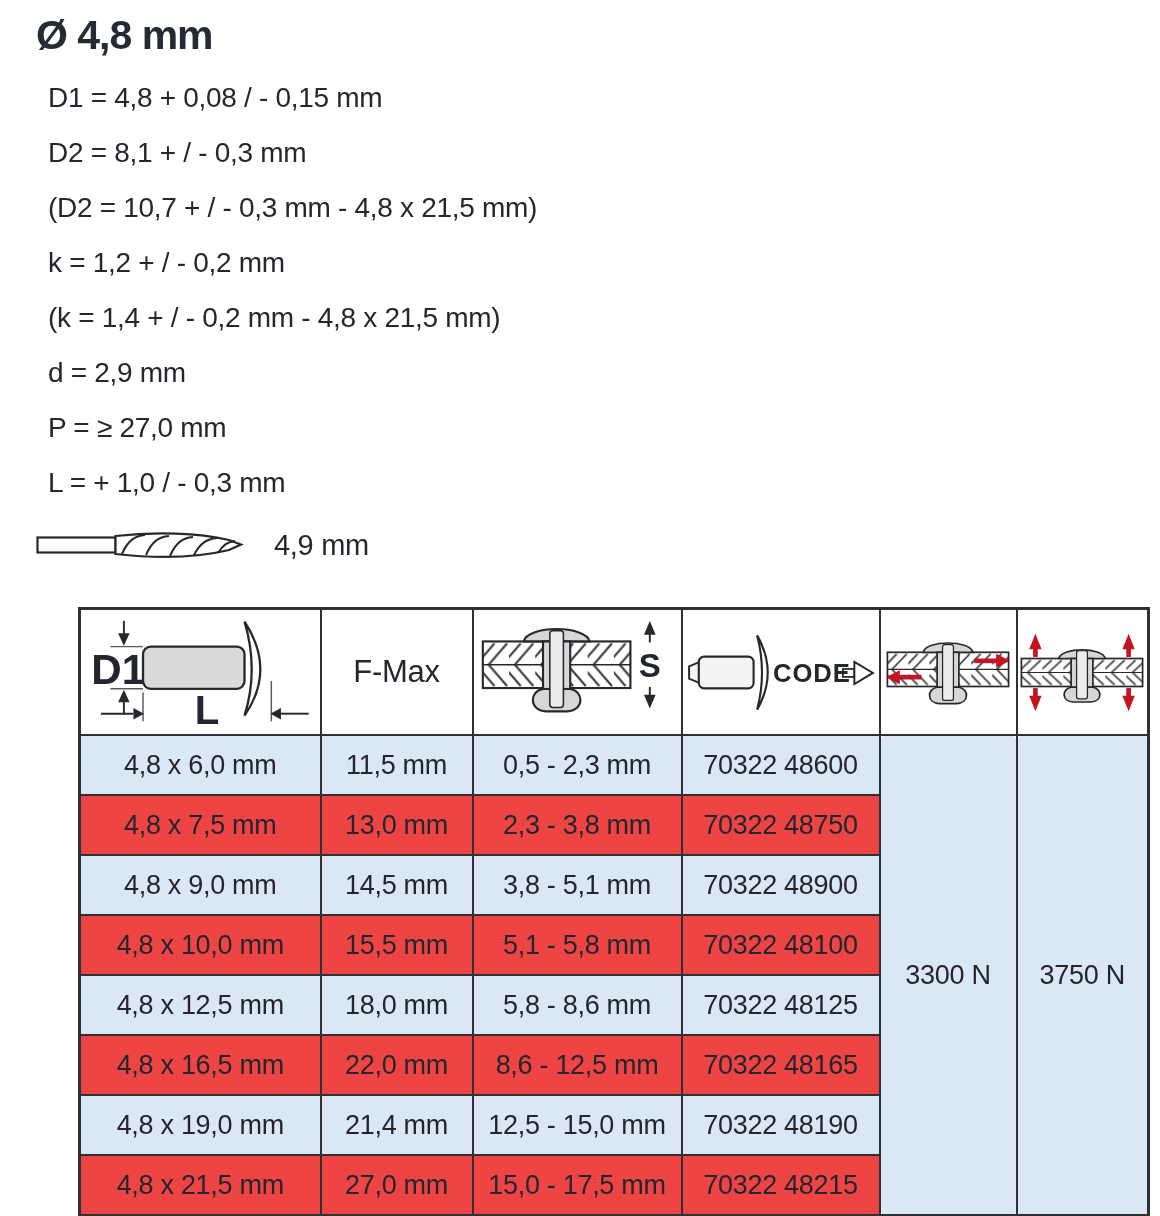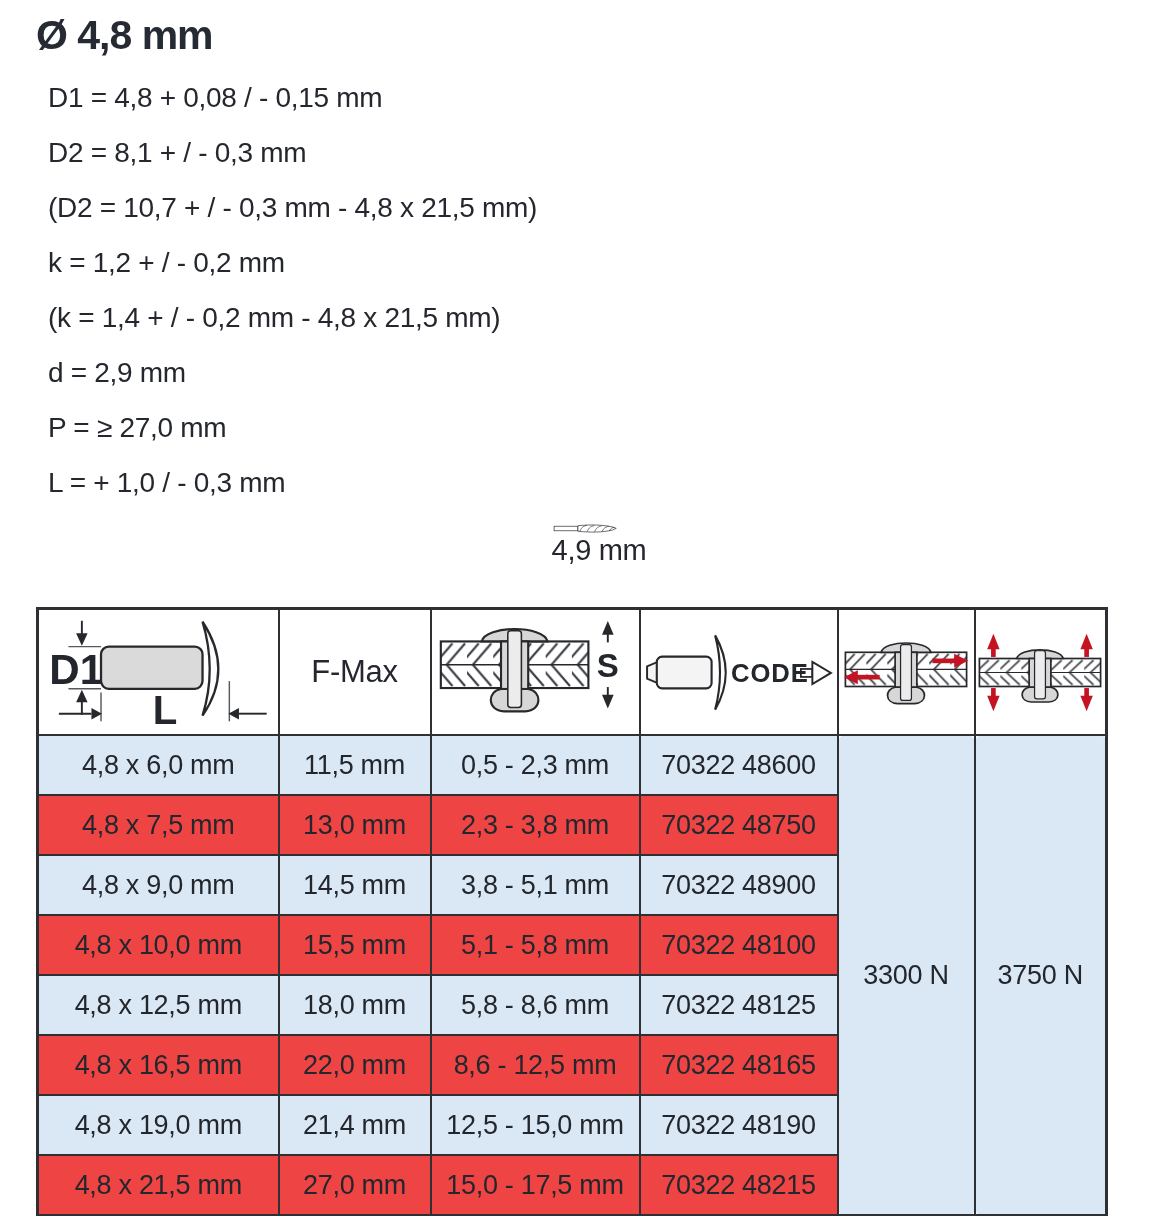--- a/index.html
+++ b/index.html
@@ -11,26 +11,26 @@
   .page{padding:6px 24px 0 36px;}
   h1.title{
     font-size:41px;font-weight:700;color:#262b33;
     letter-spacing:-1px;margin:6px 0 24px 0;line-height:1.15;
   }
   ul.specs{list-style:none;margin:12px;padding:0;}
   ul.specs li{
     font-size:28px;letter-spacing:-0.3px;color:#24272e;
     margin:0 0 25px 0;line-height:30px;white-space:nowrap;
   }
-  .drill-row{display:flex;align-items:center;margin:10px 0 0 0;height:44px;flex-direction:column;}
+  .drill-row{display:flex;align-items:center;margin:10px 0 0 0;height:44px;}
   .drill-row svg{display:block;}
   .drill-label{font-size:29px;letter-spacing:-0.3px;margin-left:26px;}
   table.spec{
     border-collapse:collapse;table-layout:fixed;width:1069px;
-    margin-top:40px;border:3px solid #2e3034;
+    margin-top:40px;border:3px solid #2e3034;margin-left:42px;
   }
   table.spec th,table.spec td{
     border:2px solid #2e3034;text-align:center;vertical-align:middle;
     padding:0;overflow:hidden;
   }
   thead th{height:124px;background:#ffffff;}
   thead th svg{display:block;margin:0 auto;}
   .fmax{font-size:31px;letter-spacing:-0.3px;color:#24272e;font-weight:400;}
   tbody td{height:58px;font-size:27px;letter-spacing:-0.3px;color:#23262c;background:#ef4444;}
   tbody tr:nth-child(odd) td{background:#d9e8f4;}

